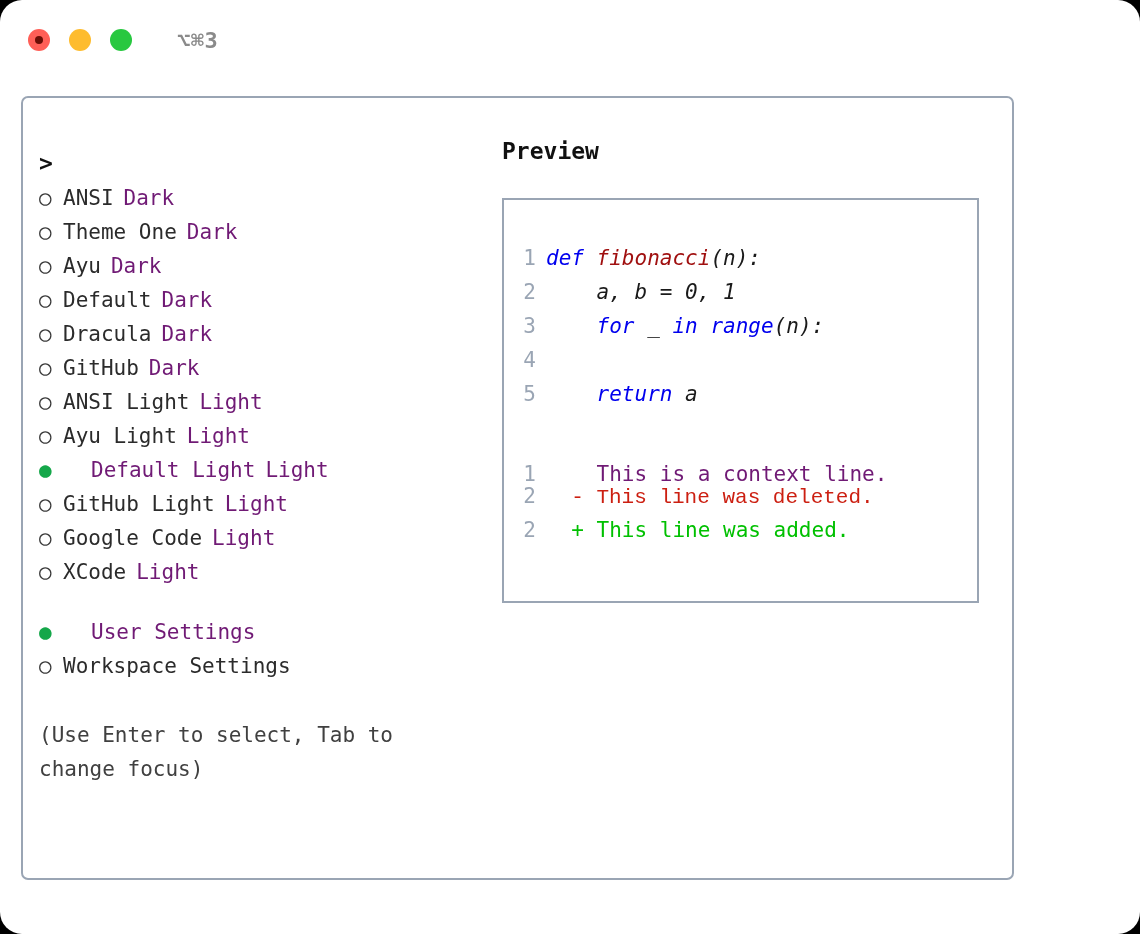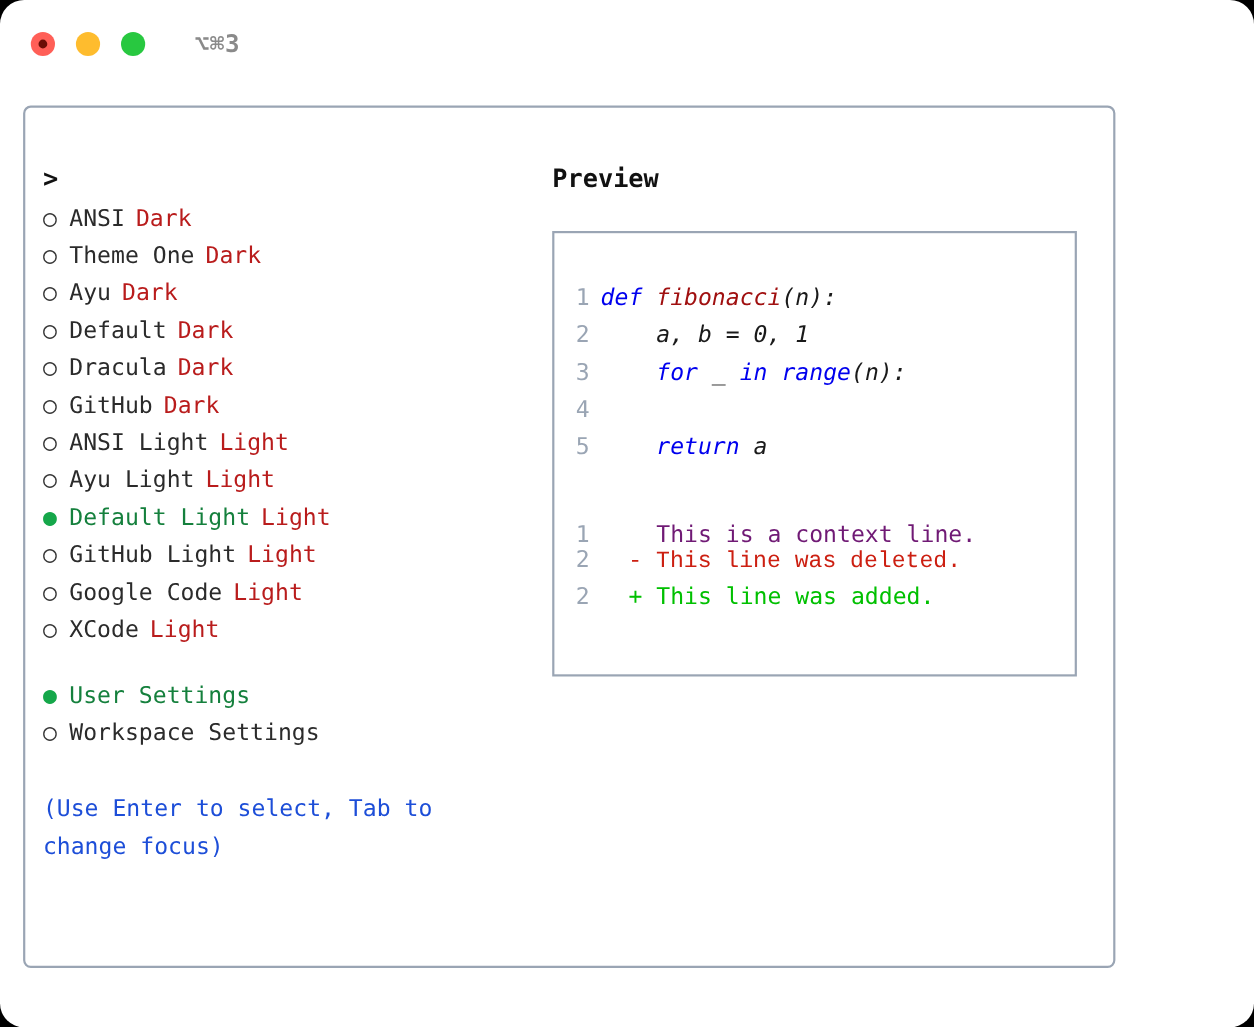--- a/index.html
+++ b/index.html
@@ -100,23 +100,23 @@
     display: inline-block;
     width: 24px;
     flex: 0 0 24px;
     color: #3A3A3A;
     font-size: 21px;
     line-height: 1;
   }
   .bullet.sel { color: #15A74A; }
 
   .label { color: #2B2B2B; }
-  .label.sel { color: #15803d; }
+  .label.sel { color: #701a75; margin-left: 28px; }
   .tag {
-    color: #b91c1c;
+    color: #701a75;
     margin-left: 10px;
   }
 
   #select-theme-header {
     display: flex;
     align-items: baseline;
     height: 36px;
     font-size: 23px;
     font-weight: bold;
     color: #111111;
@@ -139,29 +139,29 @@
   #apply-to-header .caret {
     display: inline-block;
     width: 24px;
     flex: 0 0 24px;
   }
 
   #hint {
     margin-top: 30px;
     font-size: 21px;
     line-height: 34px;
-    color: #1d4ed8;
+    color: #404040;
     width: 400px;
   }
 
   
   #preview-column {
     position: absolute;
     left: 479px;
-    top: 52px;
+    top: 40px;
     width: 490px;
   }
   #preview-title {
     font-size: 23px;
     font-weight: bold;
     color: #111111;
     margin-bottom: 34px;
   }
   #preview-box {
     width: 477px;

